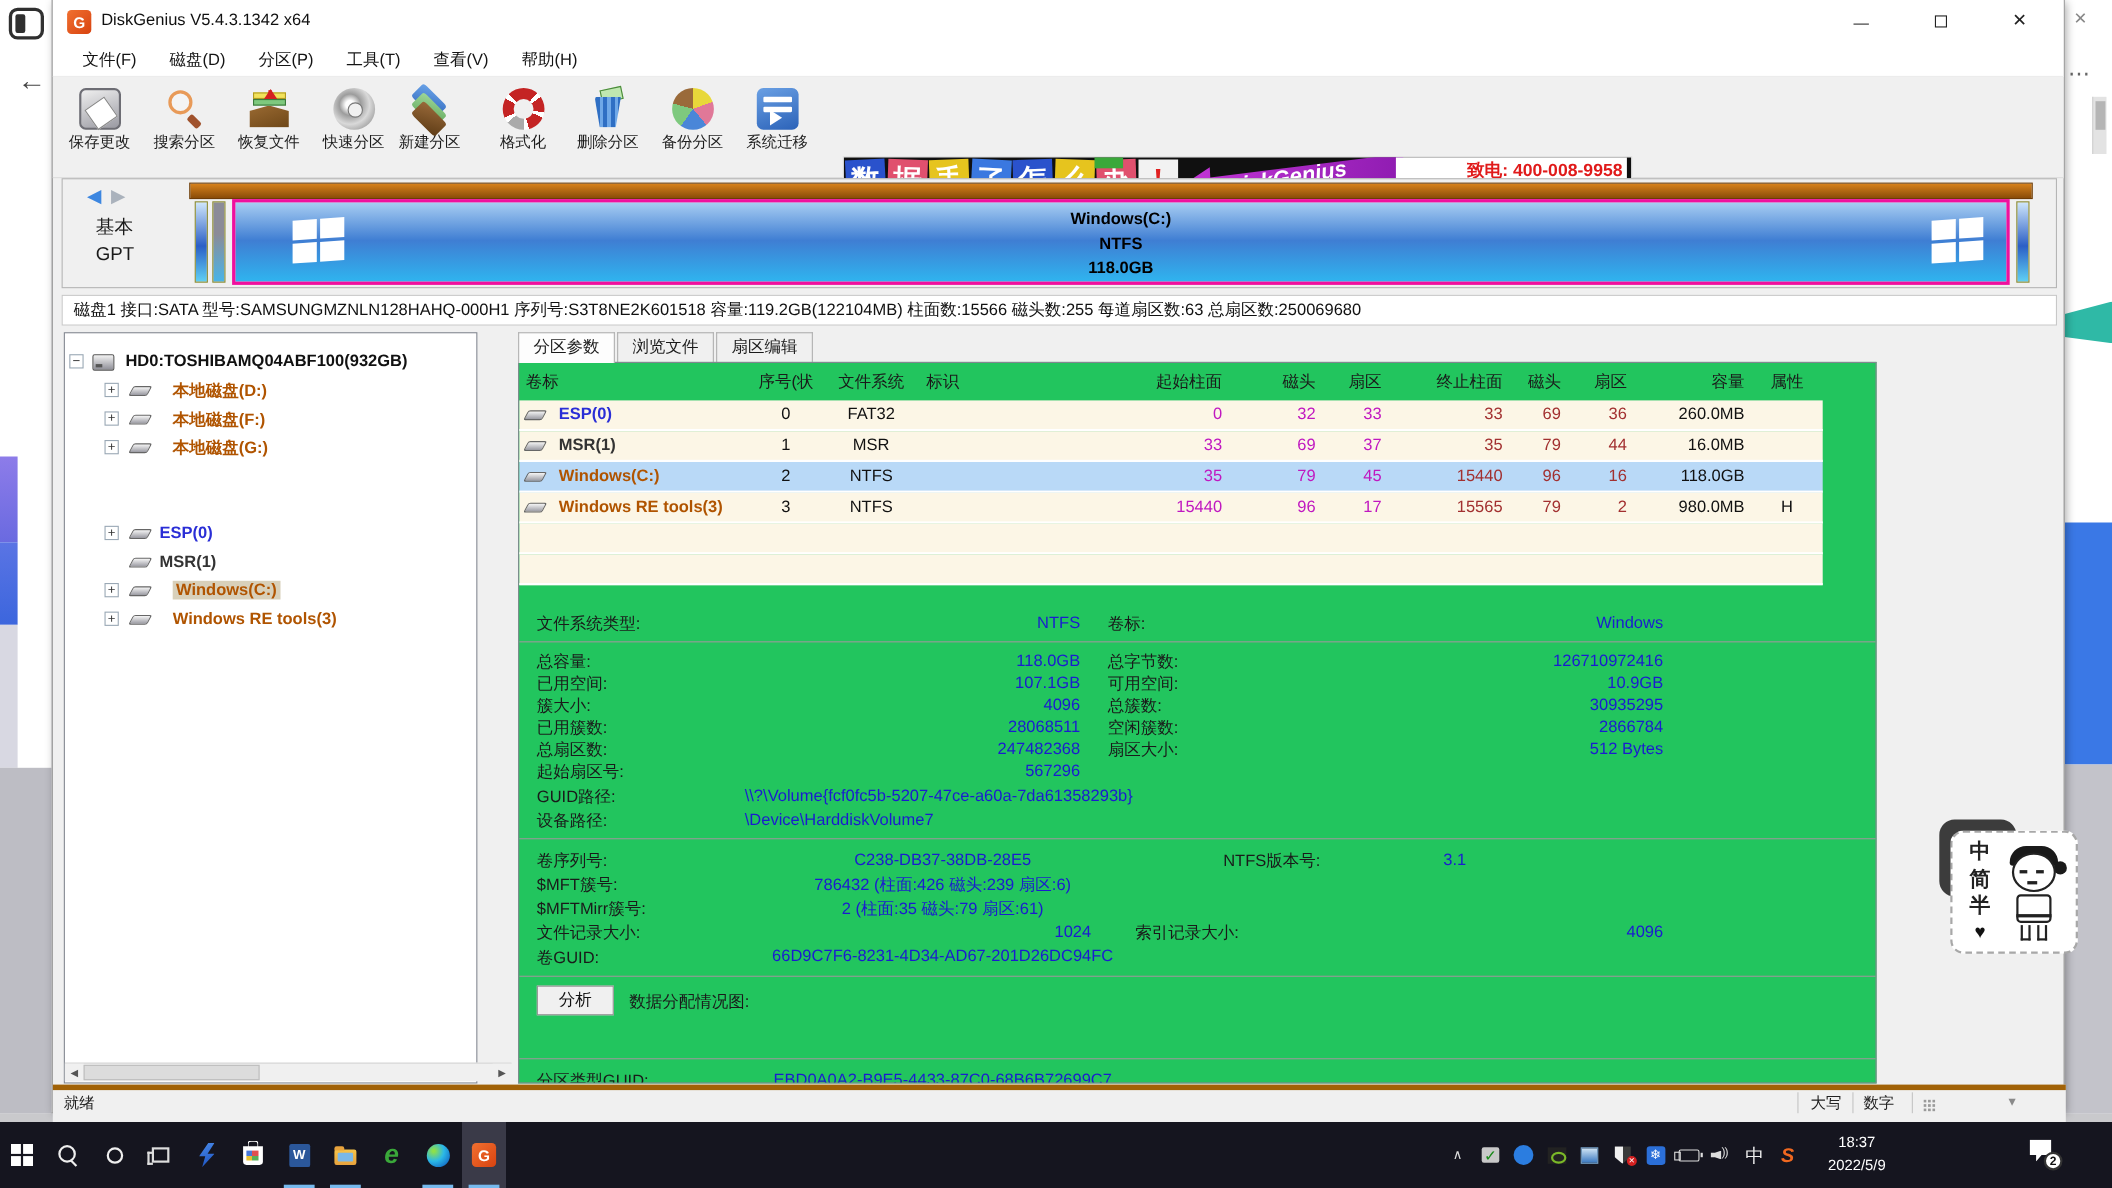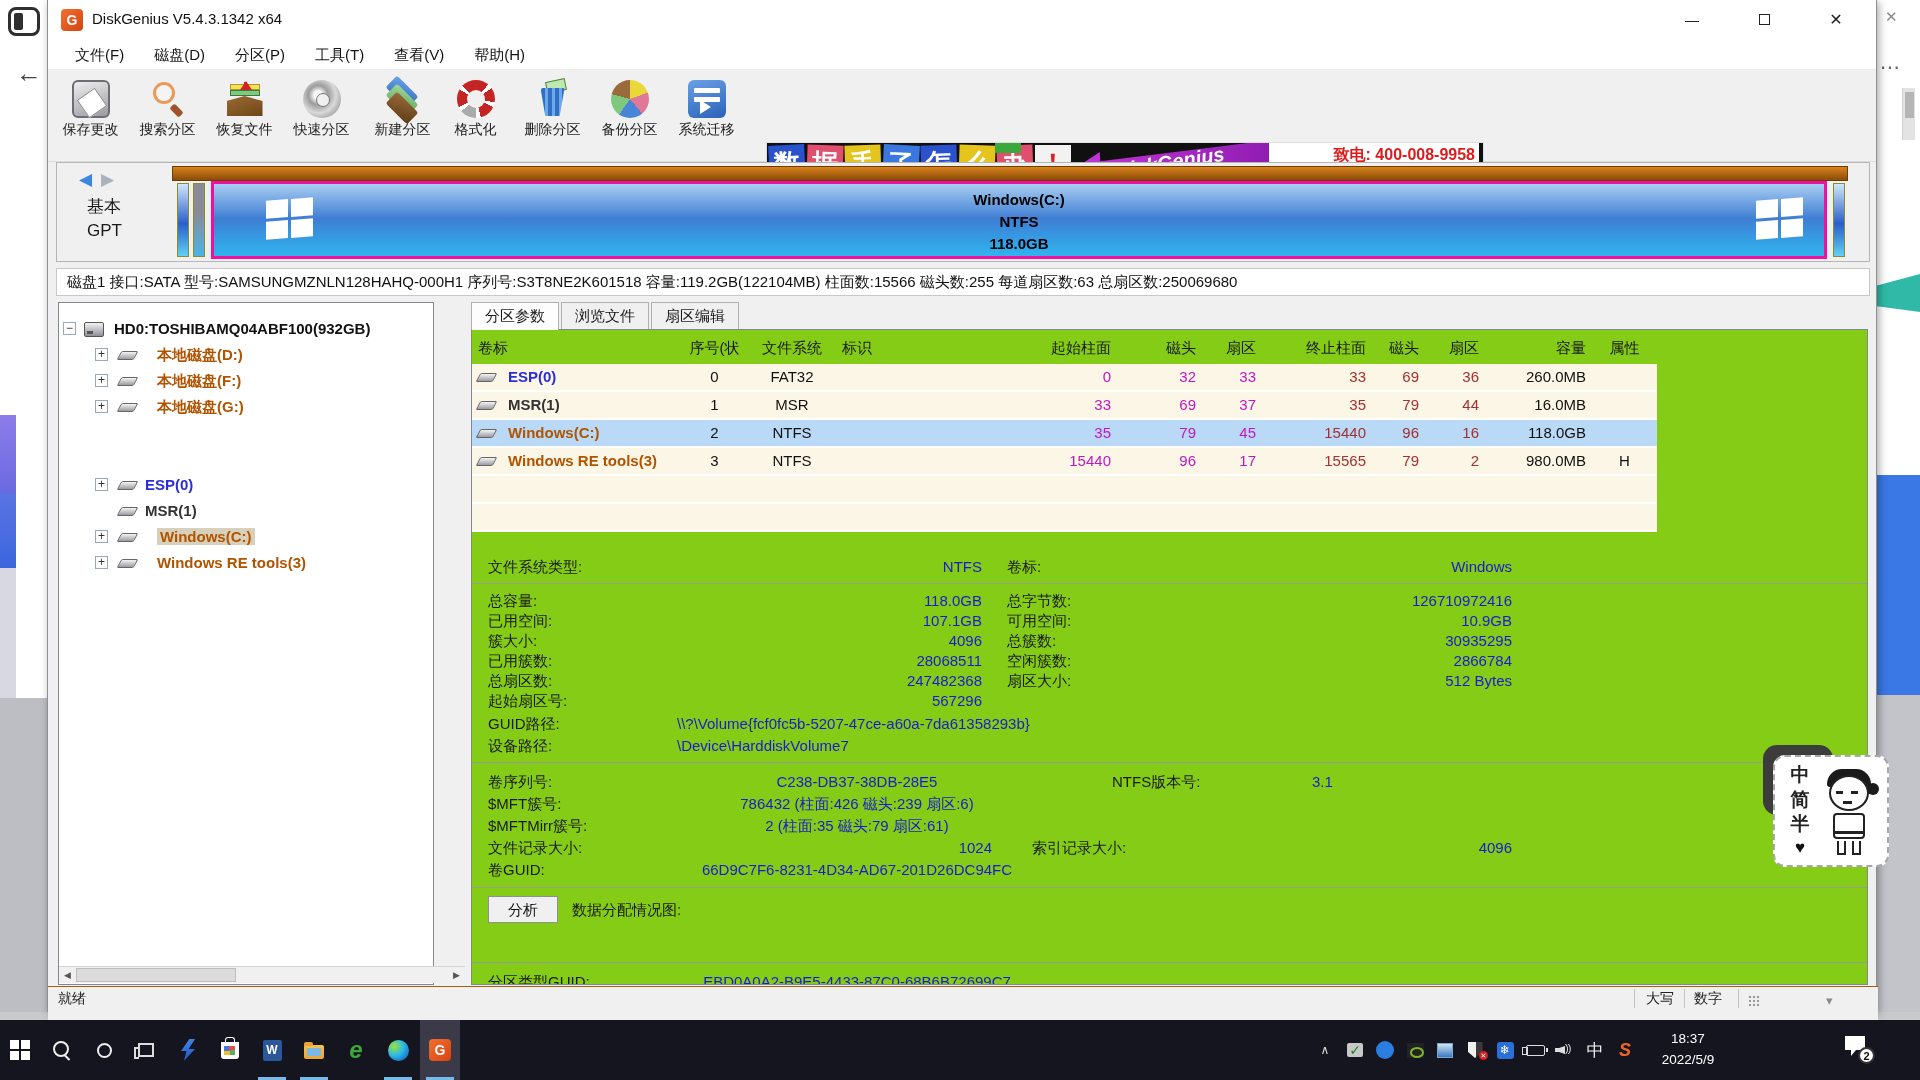--- a/index.html
+++ b/index.html
@@ -127,21 +127,21 @@
   #tree-hscroll { left:0px; top:663px; width:406px; height:17px; background:#f0f0f0; border-top:1px solid #d5d5d5; }
   #tree-hscroll .ar { top:0; width:17px; height:16px; background:#f0f0f0; color:#555; font-size:9px; text-align:center; line-height:16px; }
   #tree-hscroll .arL { left:0; } #tree-hscroll .arR { right:0; position:absolute; }
   #tree-hscroll .thumb { left:17px; top:1px; width:160px; height:14px; background:#dcdcdc; border:1px solid #bdbdbd; }
 
   
   #rightarea { left:423px; top:302px; width:1397px; height:683px; }
   #tabs { left:0; top:0; height:27px; display:flex; }
   .tab { height:27px; padding:0 13px; font-size:15px; color:#1a1a1a; line-height:26px; border:1px solid #b0b0b0; border-bottom:none; background:#f0f0f0; margin-right:2px; }
   .tab.active { background:#fdfdfd; font-weight:normal; position:relative; z-index:2; height:28px; }
-  #panel { left:0; top:27px; width:1397px; height:656px; background:#84cc16; border:1px solid #828790; overflow:hidden; }
+  #panel { left:0; top:27px; width:1235px; height:656px; background:#22c55e; border:1px solid #828790; overflow:hidden; }
 
   
   .tgrid { display:grid; grid-template-columns:205px 75px 80px 50px 235px 85px 60px 110px 53px 60px 107px 65px; width:1185px; }
   #thead { position:absolute; left:0; top:4px; height:28px; }
   #thead span { font-size:15px; color:#1a1a1a; line-height:28px; padding:0 6px; }
   .trowt { position:absolute; left:0; height:28px; border-bottom:2px solid #fff; background:#fcf6e6; }
   .trowt span { font-size:15px; line-height:26px; padding:0 6px; }
   .al { text-align:left; } .ac { text-align:center; } .ar2 { text-align:right; }
   .colstart { color:#c018c0; } .colend { color:#a23030; } .colblk { color:#111; }
   .rowsel { background:#b9d9f7; }
@@ -151,21 +151,21 @@
 
   
   .drow { position:absolute; font-size:15px; height:20px; white-space:nowrap; }
   .dl { position:absolute; color:#1a1a1a; }
   .dv { position:absolute; color:#1b1bd0; }
   .sep { position:absolute; left:0; width:1395px; height:1px; background:#9a9a9a; }
   #analyze { position:absolute; left:16px; top:566px; width:70px; height:27px; background:#f0f0f0; border:1px solid #8f8f8f; font-size:15px; color:#111; text-align:center; line-height:25px; }
   #alloclab { position:absolute; left:100px; top:571px; font-size:15px; color:#1a1a1a; }
 
   
-  #statusbar { left:0; top:986px; width:1830px; height:37px; background:#f0f0f0; border-top:1px solid #a16207; font-size:14px; color:#222; }
+  #statusbar { left:0; top:986px; width:1830px; height:37px; background:#f0f0f0; border-top:5px solid #a16207; font-size:14px; color:#222; }
   #statusbar .ready { left:10px; top:3px; }
   #statusbar .vline { top:2px; width:1px; height:19px; background:#c4c4c4; }
   #statusbar .caps { left:1598px; top:3px; } #statusbar .num { left:1646px; top:3px; }
   #statusbar .grip { left:1700px; top:8px; width:12px; height:12px; background:radial-gradient(circle,#9a9a9a 1.2px,transparent 1.6px); background-size:4px 4px; }
 
   
   #taskbar { left:0; top:1020px; width:1920px; height:60px; background:#15151f; }
   .tbc { top:0; width:40px; height:60px; display:flex; align-items:center; justify-content:center; }
   .tbc.active { background:#3a3a48; }
   .runline { position:absolute; bottom:0; left:6px; right:6px; height:3px; background:#76b9ed; }
@@ -290,21 +290,21 @@
           <span class="p2"></span>
           <span class="arr"></span>
           <span class="stem"></span>
         </div>
         <div class="lab">恢复文件</div>
       </div>
     <div class="abs tbtn" style="left:235px">
         <div class="ic ic-cd"></div>
         <div class="lab">快速分区</div>
       </div>
-    <div class="abs tbtn" style="left:316px">
+    <div class="abs tbtn" style="left:304px">
         <div class="ic ic-layers">
           <span class="l1"></span>
           <span class="l2"></span>
           <span class="l3"></span>
         </div>
         <div class="lab">新建分区</div>
       </div>
     <div class="abs tbtn" style="left:389px">
         <div class="ic ic-format"></div>
         <div class="lab">格式化</div>

